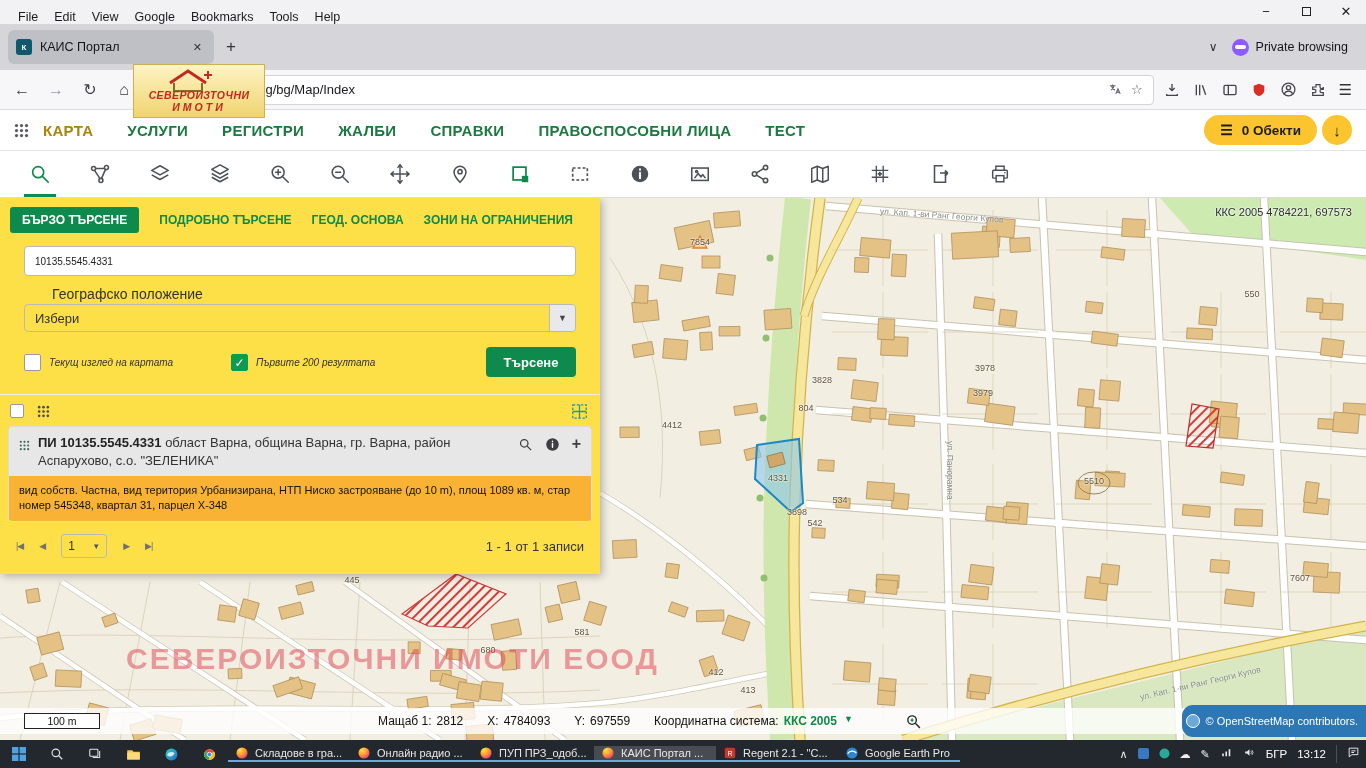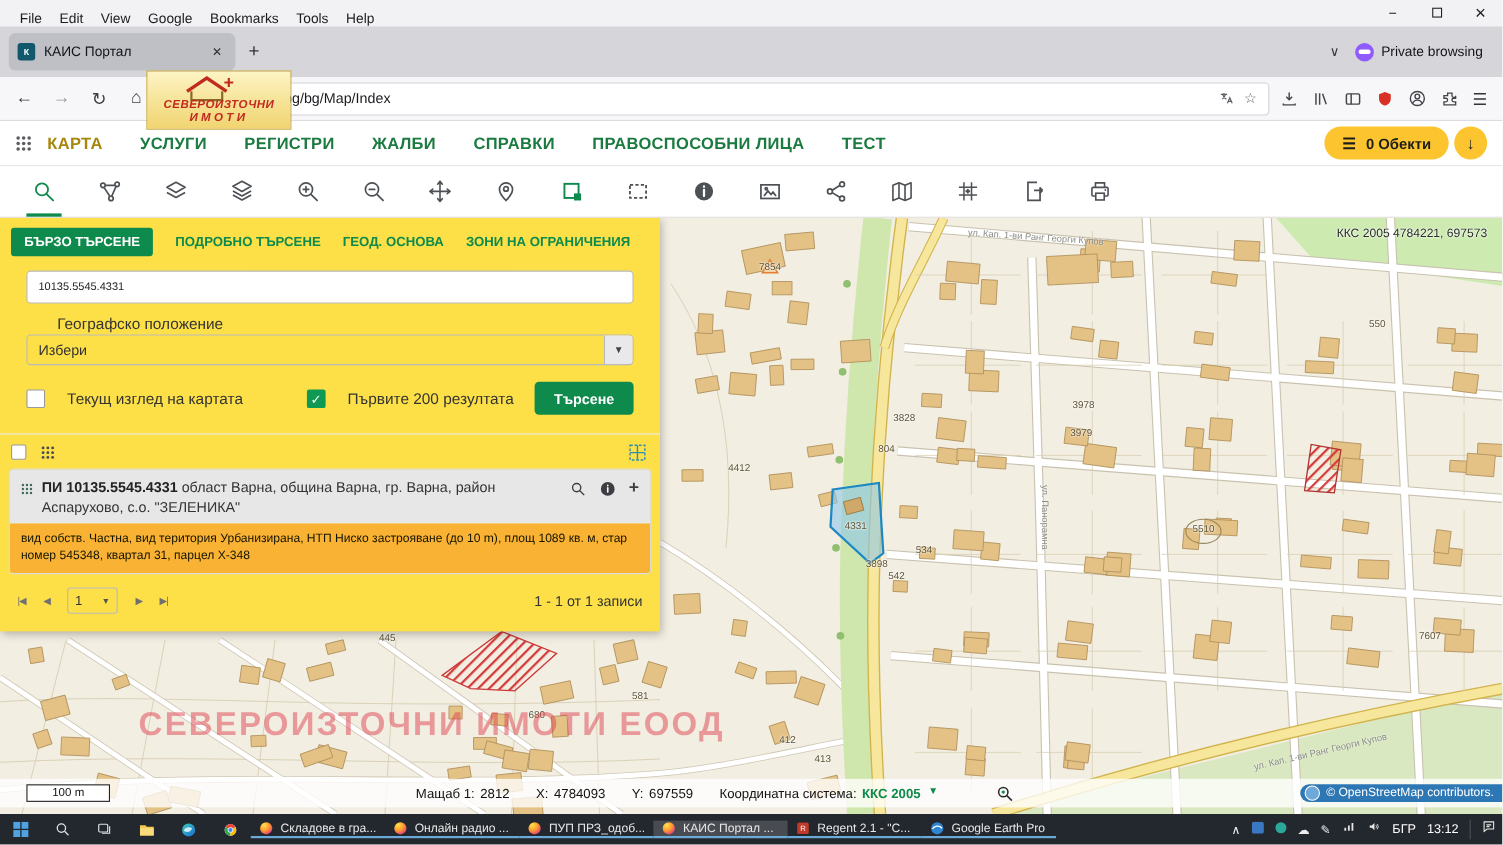--- a/index.html
+++ b/index.html
@@ -74,21 +74,21 @@
   .ptab{font-size:12px;font-weight:bold;color:#0e8a4c;}
   .ptab.active{background:#0e8a4c;color:#fff;padding:6px 12px;border-radius:3px;}
   .p-input{position:absolute;top:48px;left:24px;width:552px;height:30px;border:1px solid #b9b9bd;border-radius:4px;font-size:10px;color:#222;padding:0 10px;font-family:"Liberation Sans",sans-serif;}
   .geo-label{position:absolute;top:88px;left:24px;font-size:14px;color:#333;margin-left:28px;}
   .p-select{position:absolute;top:106px;left:24px;width:552px;height:28px;border:1px solid #b9b9bd;border-radius:4px;display:flex;align-items:center;font-size:13px;color:#333;}
   .p-select .val{padding-left:10px;flex:1;}
   .p-select .arrowbox{width:26px;height:100%;background:#e9e9eb;border-left:1px solid #b9b9bd;border-radius:0 3px 3px 0;display:flex;align-items:center;justify-content:center;font-size:9px;color:#444;}
   .cb-row{position:absolute;top:148px;left:24px;right:24px;height:32px;display:flex;align-items:center;}
   .cbox{width:17px;height:17px;border:1px solid #9a9a9e;border-radius:2px;background:#fff;flex:0 0 17px;}
   .cbox.checked{background:#0e9a52;border-color:#0e9a52;color:#fff;font-size:12px;text-align:center;line-height:16px;}
-  .cb-label{font-size:14px;color:#333;margin-left:20px;}
+  .cb-label{font-size:10px;color:#333;margin-left:8px;font-style:italic;}
   .cb2{margin-left:58px;display:flex;align-items:center;}
   .search-btn{margin-left:auto;width:90px;height:30px;background:#0e8a4c;color:#fff;font-weight:bold;font-size:13px;border:none;border-radius:4px;}
   .sep{position:absolute;top:196px;left:0;right:0;border-top:1px solid #ececec;}
   .mini-row{position:absolute;top:203px;left:10px;right:12px;height:20px;display:flex;align-items:center;}
   .cbox.small{width:14px;height:14px;flex:0 0 14px;}
   .mini-row .dots{margin-left:13px;display:flex;}
   .blue-grid{margin-left:auto;display:flex;}
   .result-card{position:absolute;top:228px;left:8px;right:8px;border:1px solid #dcdcdc;border-radius:4px;overflow:hidden;}
   .rc-head{background:#e7e7e7;padding:7px 10px;display:flex;gap:8px;}
   .rc-title{font-size:13px;color:#333;line-height:1.35;flex:1;padding-right:4px;}
@@ -102,21 +102,21 @@
   .pg-info{margin-left:auto;font-size:13px;color:#333;}
 
   
   .statusbar{position:absolute;left:0;right:0;top:510px;height:26px;background:rgba(255,255,255,.78);display:flex;align-items:center;z-index:15;font-size:12px;color:#111;}
   .sb-scale{margin-left:24px;width:76px;height:16px;border:1.5px solid #222;background:rgba(255,255,255,.9);font-size:10.5px;display:flex;align-items:center;justify-content:center;}
   .sb-group{margin-left:278px;display:flex;align-items:center;gap:8px;}
   .sb-item{margin-right:16px;display:flex;gap:5px;}
   .sb-crs-val{font-weight:bold;color:#0e8a4c;}
   .sb-crs-chev{color:#0e8a4c;font-size:9px;margin-left:2px;}
   .sb-zoom{margin-left:28px;display:flex;}
-  .osm-badge{margin-left:auto;height:16px;background:#2e77b5;border-radius:11px 0 0 11px;color:#fff;font-size:11px;display:flex;align-items:center;gap:6px;padding:0 8px 0 4px;}
+  .osm-badge{margin-left:auto;height:32px;background:#2e77b5;border-radius:11px 0 0 11px;color:#fff;font-size:11px;display:flex;align-items:center;gap:6px;padding:0 8px 0 4px;}
   .osm-circle{width:14px;height:14px;border-radius:50%;background:#6ea8d8;border:1.5px solid #fff;}
 
   
   .taskbar{height:28px;background:#23272e;display:flex;align-items:center;color:#e8e8e8;}
   .tb-icon{width:38px;display:flex;align-items:center;justify-content:center;}
   .tb-win{width:122px;display:flex;align-items:center;gap:6px;padding:0 7px;font-size:11px;color:#e8e8e8;border-bottom:2px solid #6aa9d8;overflow:hidden;}
   .tb-win .t{white-space:nowrap;overflow:hidden;}
   .tb-win.active{background:rgba(255,255,255,.17);}
   .tray{margin-left:auto;display:flex;align-items:center;gap:10px;padding-right:6px;}
   .tray .glyph{font-size:11px;color:#eee;}

